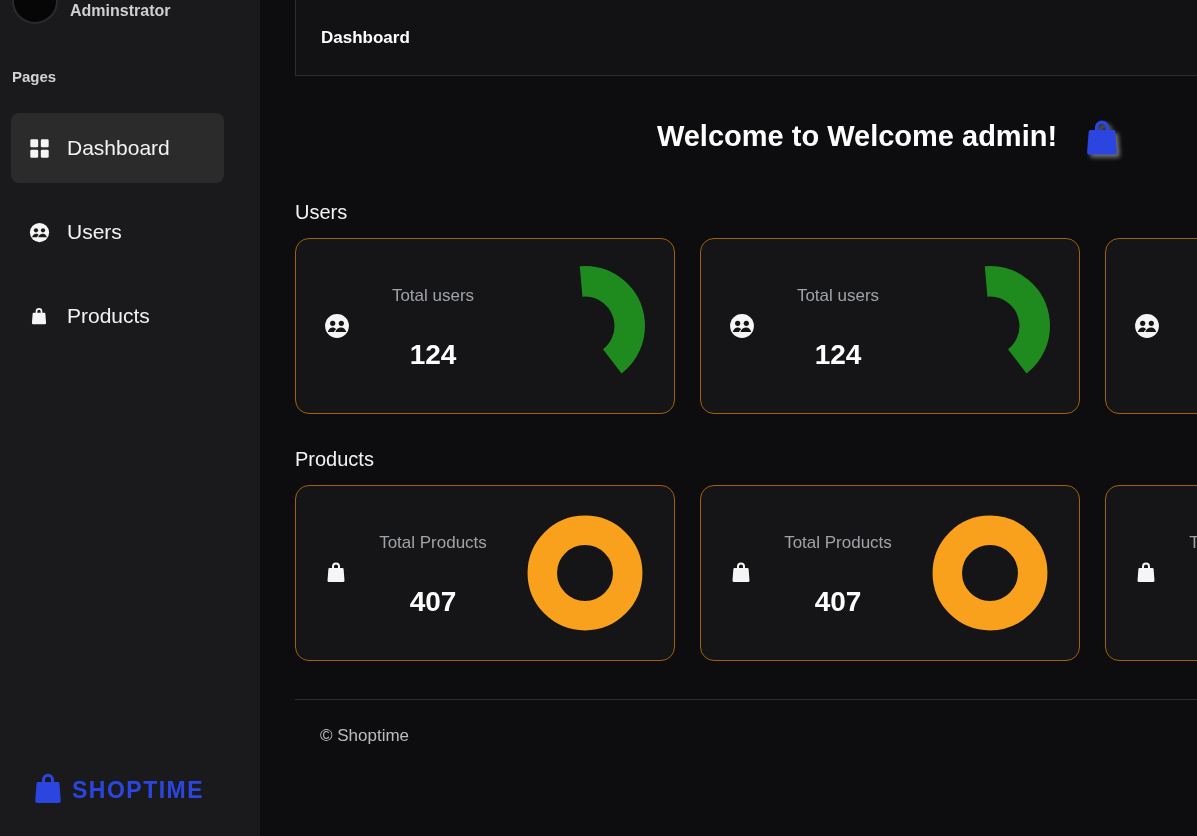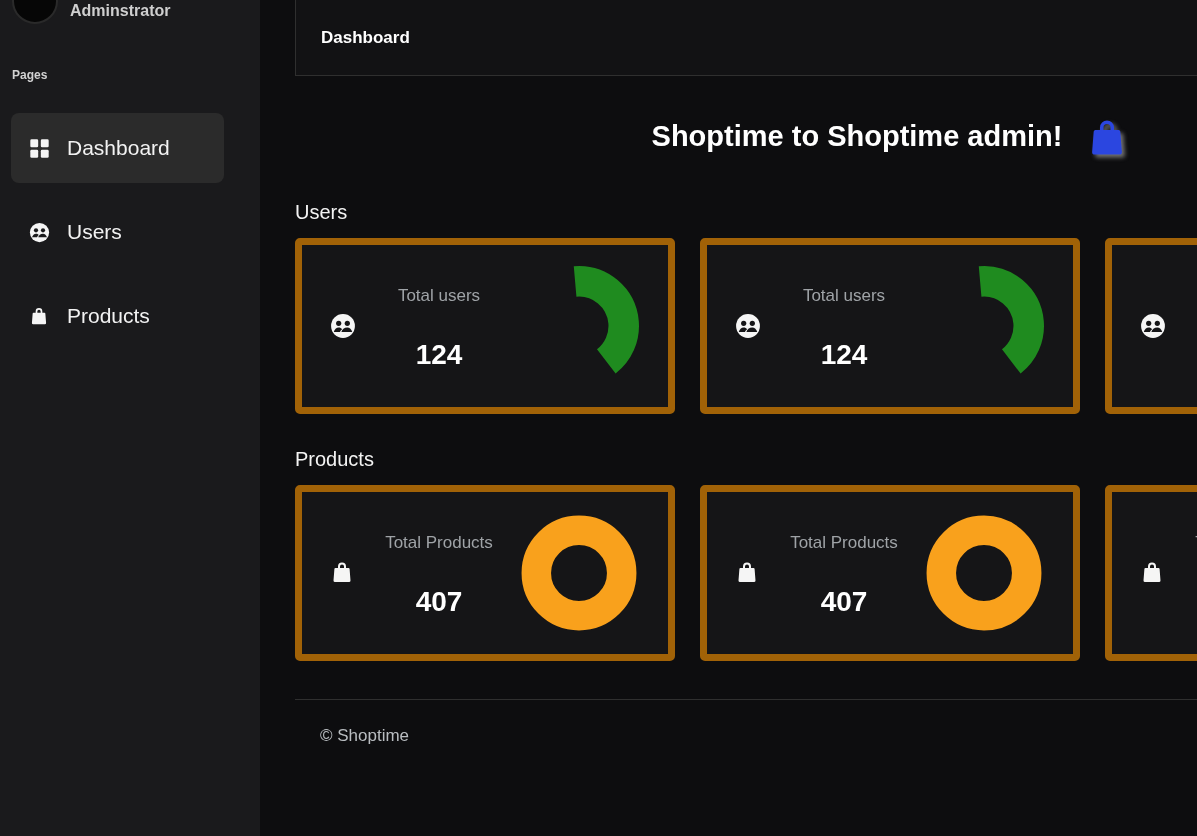--- a/index.html
+++ b/index.html
@@ -19,21 +19,21 @@
   .avatar {
     position:absolute; left:12px; top:-22px; width:46px; height:46px;
     border-radius:50%; background:#060606; border:2px solid #2a2a2a;
   }
   .profile-name {
     position:absolute; left:70px; top:2px;
     font-size:16px; color:#cfcfcf;
   }
   .pages-label {
     position:absolute; top:68px; left:12px;
-    font-size:12px; font-weight:700; color:#d2d2d2;
+    font-size:15px; font-weight:700; color:#d2d2d2;
   }
   .nav { position:absolute; top:113px; left:0; right:0; }
   .nav-item {
     display:flex; align-items:center; gap:17px;
     margin:0 36px 14px 11px; padding:23px 18px;
     border-radius:8px; font-size:21px; color:#f2f2f2; cursor:pointer;
   }
   .nav-item.active { background:#2b2b2b; }
   .nav-item .icon { width:21px; height:21px; display:inline-flex; }
   .logo {
@@ -66,21 +66,21 @@
 
   .section-title {
     width:1190px; margin:34px 0 14px;
     font-size:20px; font-weight:400; color:#f3f3f3;
   }
   .section-title.first { margin-top:36px; }
 
   .cards { display:flex; gap:25px; width:1190px; }
   .card {
     flex:none; width:380px; height:176px;
-    background:#151517; border:7px solid #a16207; border-radius:5px;
+    background:#151517; border:1px solid #a16207; border-radius:14px;
     display:flex; align-items:center; padding:0 28px;
   }
   .card-icon { width:26px; height:26px; flex:none; display:inline-flex; }
   .card-text { width:110px; margin-left:28px; text-align:center; }
   .card-label { font-size:17px; color:#9fa3a7; line-height:1.75; }
   .card-value { font-size:28px; font-weight:700; margin-top:28px; color:#fff; }
   .donut { margin-left:auto; width:122px; height:122px; flex:none; }
 
   .footer {
     width:1190px; margin-top:38px;
@@ -130,29 +130,37 @@
     <div class="nav-item">
       <span class="icon">
         <svg viewBox="0 0 24 24" width="20" height="20" fill="#f5f5f5">
           <path fill-rule="evenodd" d="M8 8V6.5a4 4 0 0 1 8 0V8h2.6a1 1 0 0 1 1 .9l.9 11.6a1.5 1.5 0 0 1-1.5 1.5h-14A1.5 1.5 0 0 1 3.5 20.5L4.4 8.9a1 1 0 0 1 1-.9H8zm2 0h4V6.5a2 2 0 0 0-4 0V8z"></path>
         </svg>
       </span>
       <span>Products</span>
     </div>
   </nav>
 
+  <div class="logo">
+    <span>
+      <svg viewBox="0 0 24 24" width="36" height="36">
+        <path fill="#2b46e0" fill-rule="evenodd" d="M8 8V6.5a4 4 0 0 1 8 0V8h2.6a1 1 0 0 1 1 .9l.9 11.6a1.5 1.5 0 0 1-1.5 1.5h-14A1.5 1.5 0 0 1 3.5 20.5L4.4 8.9a1 1 0 0 1 1-.9H8zm2 0h4V6.5a2 2 0 0 0-4 0V8z"></path>
+      </svg>
+    </span>
+    <span class="logo-text">Shoptime</span>
+  </div>
 </aside>
 
 <main class="main">
   <header class="page-header">
     <h1 class="page-title">Dashboard</h1>
   </header>
 
   <div class="welcome">
-    <span>Shoptime to Shoptime admin!</span>
+    <span>Welcome to Welcome admin!</span>
     <span class="bag">
       <svg viewBox="0 0 24 24" width="42" height="42">
         <path fill="#2b46e0" fill-rule="evenodd" d="M8 8V6.5a4 4 0 0 1 8 0V8h2.6a1 1 0 0 1 1 .9l.9 11.6a1.5 1.5 0 0 1-1.5 1.5h-14A1.5 1.5 0 0 1 3.5 20.5L4.4 8.9a1 1 0 0 1 1-.9H8zm2 0h4V6.5a2 2 0 0 0-4 0V8z"></path>
       </svg>
     </span>
   </div>
 
   <h2 class="section-title first">Users</h2>
   <div class="cards">
 

